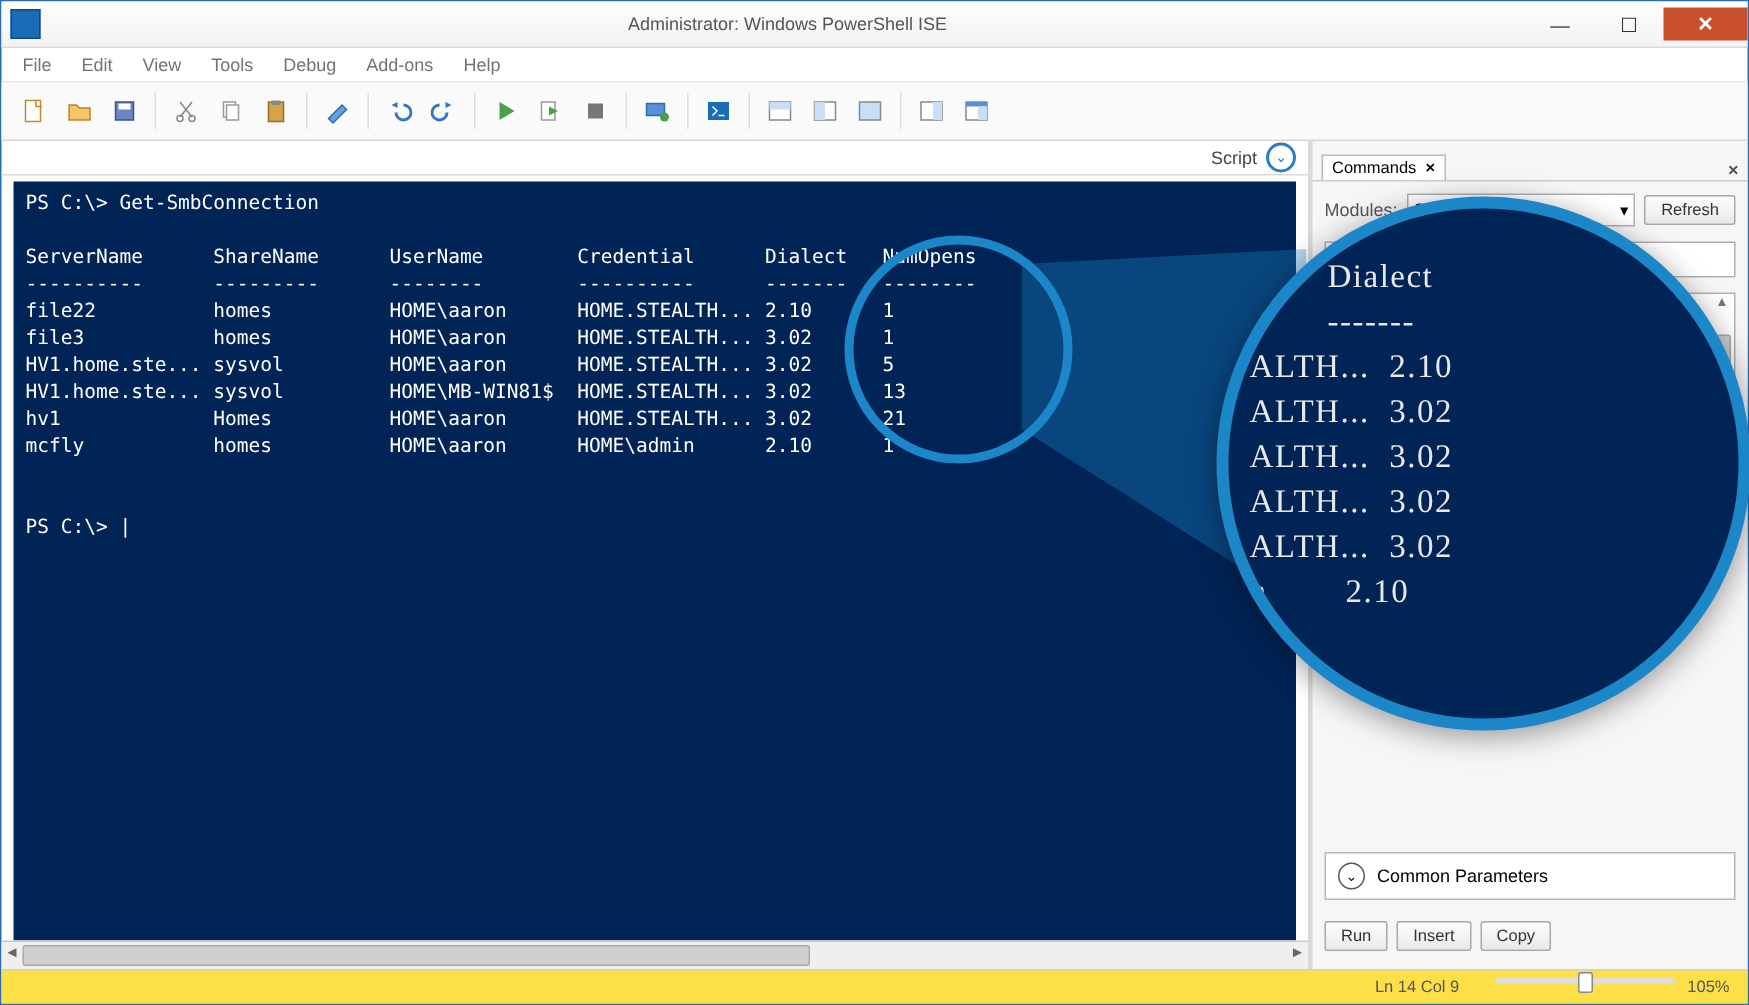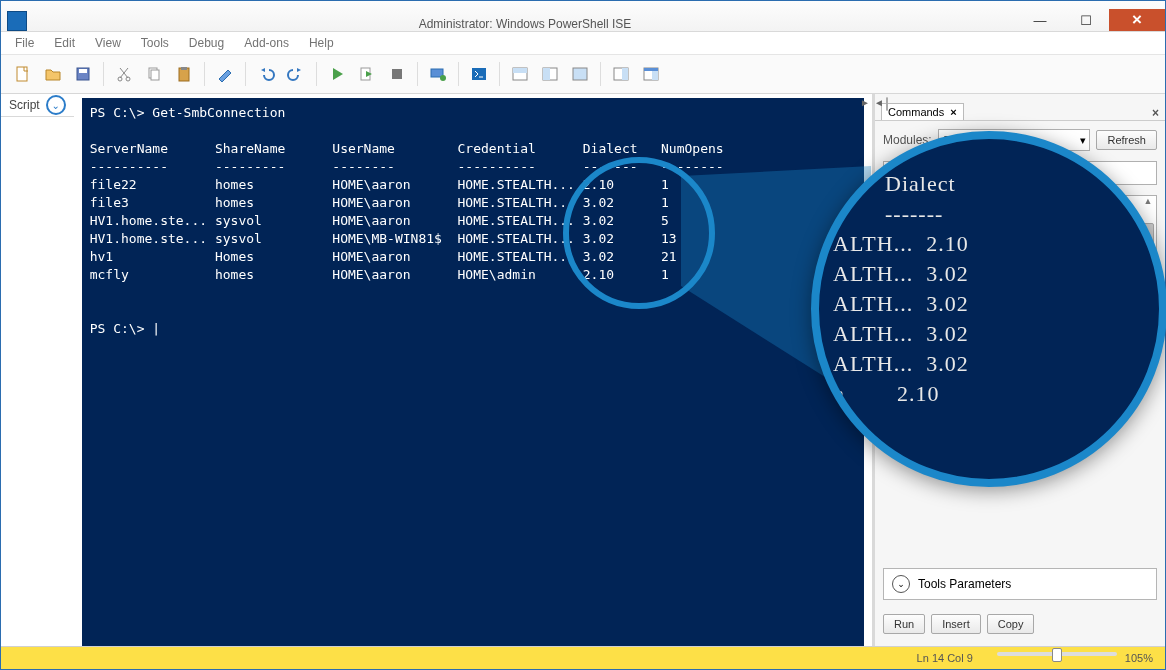--- a/index.html
+++ b/index.html
@@ -1,30 +1,30 @@
 <!DOCTYPE html>
 <html><head>
 <meta charset="utf-8">
 <style>
 html,body{margin:0;padding:0;font-family:"Segoe UI",Tahoma,sans-serif;font-size:12px;background:#fff;overflow:hidden}
 .window{width:1166px;height:670px;border:1px solid #2b6db0;box-sizing:border-box;display:flex;flex-direction:column;position:relative}
-.titlebar{height:30px;background:linear-gradient(#fdfdfd,#f3f3f3);border-bottom:1px solid #d9d9d9;display:flex;align-items:flex-end;position:relative}
+.titlebar{height:30px;background:linear-gradient(#fdfdfd,#f3f3f3);border-bottom:1px solid #d9d9d9;display:flex;align-items:center;position:relative}
 .titlebar .app-icon{width:18px;height:18px;margin:0 6px;background:#1a6cb8;border:1px solid #0d4a85}
 .titlebar .title{flex:1;text-align:center;color:#555;font-size:12px}
 .win-btns{display:flex}
 .win-btn{width:46px;height:22px;display:flex;align-items:center;justify-content:center;font-family:Arial;font-size:13px;color:#333}
 .win-btn.close{background:#c9502c;color:#fff;width:56px;font-size:17px;font-weight:bold}
 .menubar{height:22px;display:flex;align-items:center;padding:0 6px;border-bottom:1px solid #e5e5e5;gap:4px}
 .menu-item{padding:2px 8px;color:#737373}
 .toolbar{height:38px;display:flex;align-items:center;padding:0 8px;border-bottom:1px solid #d7d7d7;gap:2px;background:#fafafa}
 .tb-btn{width:28px;height:28px;display:flex;align-items:center;justify-content:center;border-radius:2px}
 .tb-sep{width:1px;height:24px;background:#ddd;margin:0 4px}
 .icon-svg{width:18px;height:18px}
 .content{flex:1;display:flex;min-height:0}
-.left-col{flex:1;display:flex;flex-direction:row;min-width:0;border-right:2px solid #d9d9d9}
+.left-col{flex:1;display:flex;flex-direction:column;min-width:0;border-right:2px solid #d9d9d9}
 .script-bar{height:22px;display:flex;justify-content:flex-end;align-items:center;padding:0 8px;gap:6px;border-bottom:1px solid #d9d9d9;color:#444}
 .script-chevron{width:16px;height:16px;border:2px solid #2b7cc9;border-radius:50%;display:flex;align-items:center;justify-content:center;color:#2b7cc9;font-size:10px}
 .console-wrap{flex:1;padding:4px 8px 0 8px}
 .console{width:100%;height:100%;background:#012456;color:#fff;font-family:"Lucida Console",Consolas,monospace;font-size:13px;line-height:18px;padding:6px 8px;box-sizing:border-box;white-space:pre;overflow:hidden;position:relative}
 .hscroll{height:18px;background:#efefef;border-top:1px solid #ccc;position:relative}
 .hscroll .thumb{position:absolute;left:14px;top:2px;height:12px;width:60%;background:#cfcfcf;border:1px solid #aaa;border-radius:2px}
 .hscroll .arr{position:absolute;top:0;width:14px;height:16px;text-align:center;color:#666;font-size:10px;line-height:16px}
 .right-pane{width:290px;display:flex;flex-direction:column;background:#f6f6f6;border-left:1px solid #d9d9d9}
 .cmd-tab{height:26px;display:flex;align-items:flex-end;border-bottom:1px solid #ccc;padding:0 6px;justify-content:space-between}
 .cmd-tab-inner{display:flex;align-items:center;background:#fff;border:1px solid #bbb;border-bottom:none;padding:2px 6px;font-size:11px;gap:6px}
@@ -249,21 +249,21 @@
               <span>▲</span>
               <div class="vt"></div>
               <span>▼</span>
             </div>
         </div>
         <div class="field"></div>
         <div class="field"></div>
         <div style="flex:1"></div>
         <div class="common-box">
           <div class="exp-chev">⌄</div>
-          <span>Tools Parameters</span>
+          <span>Common Parameters</span>
         </div>
         <div class="action-row">
           <div class="btn">Run</div>
           <div class="btn">Insert</div>
           <div class="btn">Copy</div>
         </div>
       </div>
     </div>
   </div>
 

